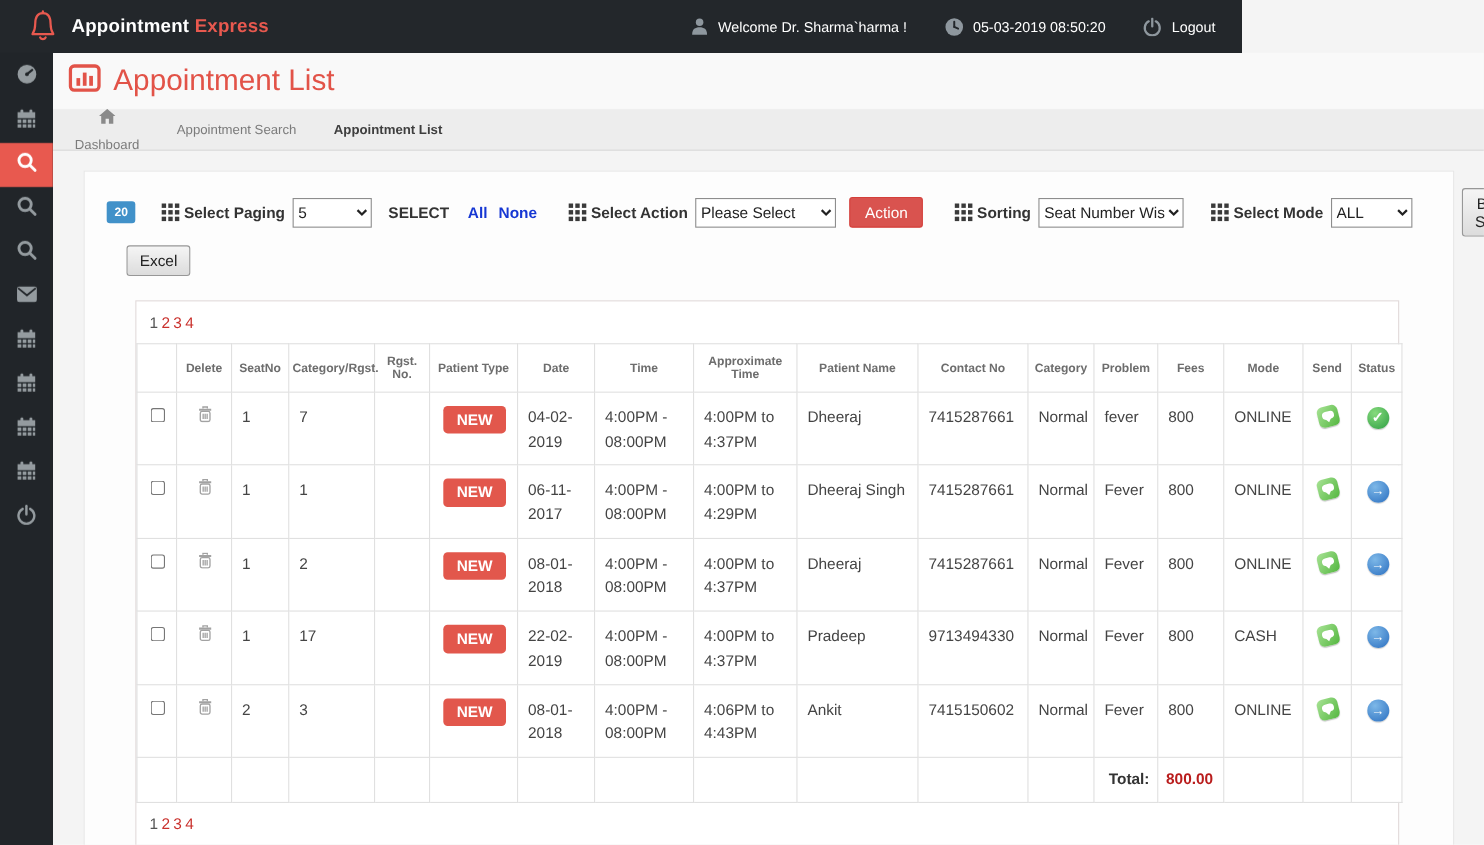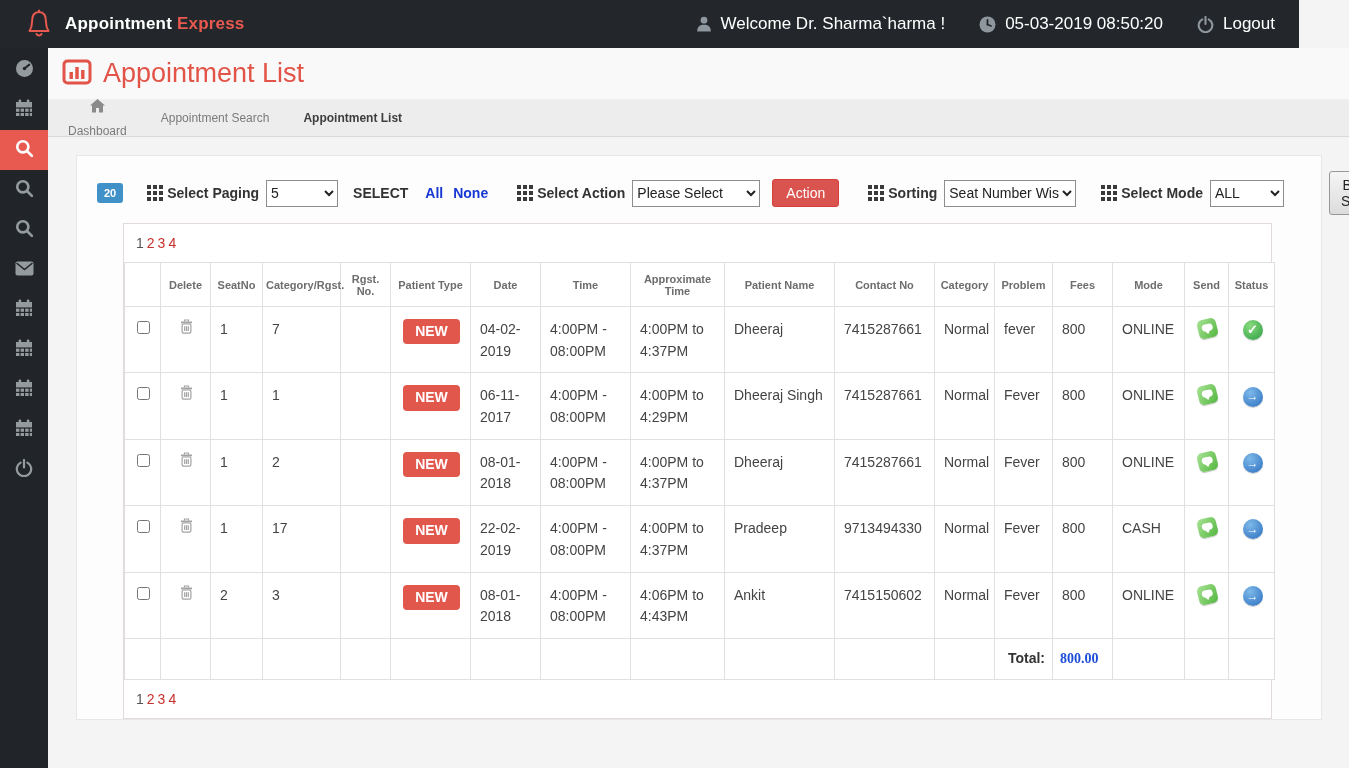--- a/index.html
+++ b/index.html
@@ -4,29 +4,29 @@
 <style>
   * { box-sizing: border-box; }
   html,body { margin:0; padding:0; }
   body {
     width:1349px; height:768px; overflow:hidden;
     font-family:"Liberation Sans", sans-serif;
     background:#f4f4f4; position:relative;
   }
   
   .navbar {
-    position:fixed; top:0; left:0; width:1299px; height:48px;
+    position:fixed; top:0; left:0; width:1129px; height:48px;
     background:#23272b; display:flex; align-items:center; z-index:20;
   }
   .brand { display:flex; align-items:center; gap:13px; padding-left:26px; }
   .brand-text { font-size:17px; font-weight:bold; letter-spacing:.2px; }
   .brand-text .w { color:#ffffff; }
   .brand-text .r { color:#e8594f; }
   .nav-right { margin-left:auto; display:flex; align-items:center; gap:34px; padding-right:24px; }
-  .nav-item { display:flex; align-items:center; gap:9px; color:#fff; font-size:17px; cursor:pointer; }
+  .nav-item { display:flex; align-items:center; gap:9px; color:#fff; font-size:13px; cursor:pointer; }
   .nav-ic { display:inline-flex; color:#8e979e; }
   
   .sidebar {
     position:fixed; top:48px; left:0; bottom:0; width:48px;
     background:#212529; z-index:15; padding-top:2px;
   }
   .side-item { height:40px; display:flex; align-items:center; justify-content:center; color:#949b9f; cursor:pointer; }
   .side-item.active { background:#e8594f; color:#fff; }
   
   .main { margin-left:48px; padding-top:48px; }
@@ -91,21 +91,21 @@
   .c0{width:36px}.c1{width:50px}.c2{width:52px}.c3{width:78px}.c4{width:50px}.c5{width:80px}
   .c6{width:70px}.c7{width:90px}.c8{width:94px}.c9{width:110px}.c10{width:100px}.c11{width:60px}
   .c12{width:58px}.c13{width:60px}.c14{width:72px}.c15{width:44px}.c16{width:46px}
   .badge-new {
     display:inline-block; background:#e2574c; color:#fff; font-weight:bold;
     font-size:14px; padding:5px 12px; border-radius:4px; line-height:1.1;
   }
   input[type=checkbox] { width:13px; height:13px; margin:2px 0 0 0; }
   .total-row td { height:37px; padding:9px 7px; }
   .total-label { font-weight:bold; text-align:right; color:#333;margin-left:24px; }
-  .total-value { font-weight:bold; color:#1d4ed8;font-family:Liberation Serif, serif; }
+  .total-value { font-weight:bold; color:#b91c1c; }
   
   .ic-sms {
     width:19px; height:19px; display:inline-block; position:relative;
     background:linear-gradient(135deg,#a8e395,#53b63f); border-radius:5px;
     transform:rotate(-14deg); box-shadow:0 1px 1px rgba(0,0,0,.25);
   }
   .ic-sms::before { content:""; position:absolute; left:4px; top:4.5px; width:11px; height:7px; background:#fff; border-radius:3.5px; }
   .ic-sms::after { content:""; position:absolute; left:5.5px; top:11px; border:3px solid transparent; border-top:4px solid #fff; }
   .ic-check, .ic-arrow {
     width:20px; height:20px; border-radius:50%; display:inline-flex;
@@ -337,20 +337,23 @@
 
         <span class="tb-group" style="margin-left:10px;">
           <span class="th-ic"></span>
           <span class="tb-label">Select Mode</span>
           <select class="sel-mode"><option>ALL</option></select>
         </span>
 
         <button class="btn-gray btn-bulk">Bulk SMS</button>
       </div>
 
+      <div class="toolbar-row second">
+        <button class="btn-gray">Excel</button>
+      </div>
 
       <div class="table-wrap">
         <div class="pagi"><span class="cur">1</span><span class="lnk">2</span><span class="lnk">3</span><span class="lnk">4</span></div>
 
         <table>
           <colgroup>
             <col class="c0">
               <col class="c1">
               <col class="c2">
               <col class="c3">

